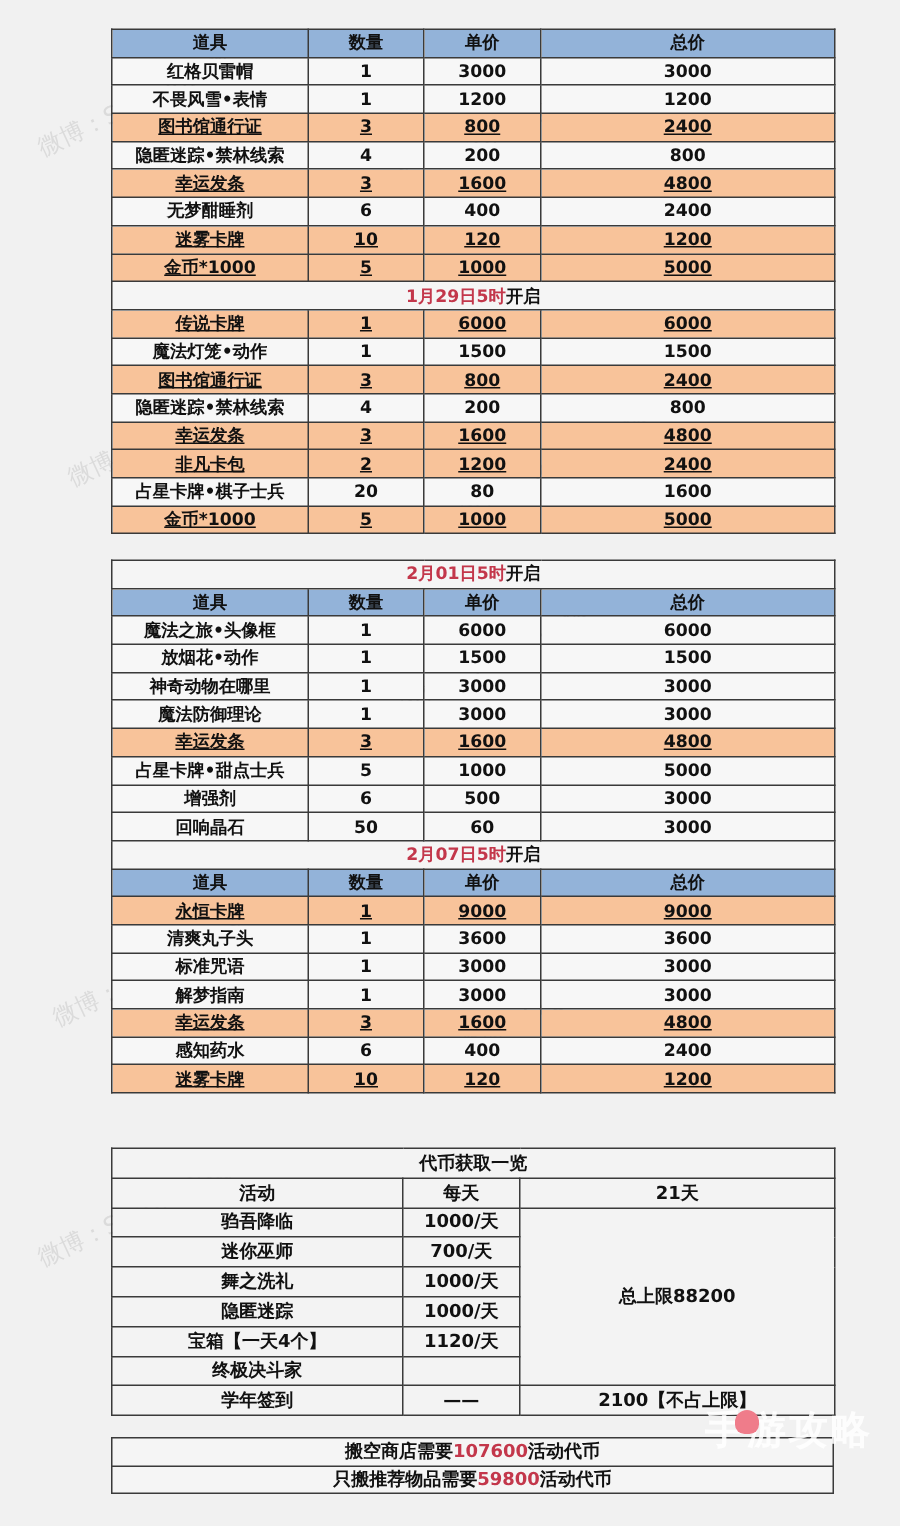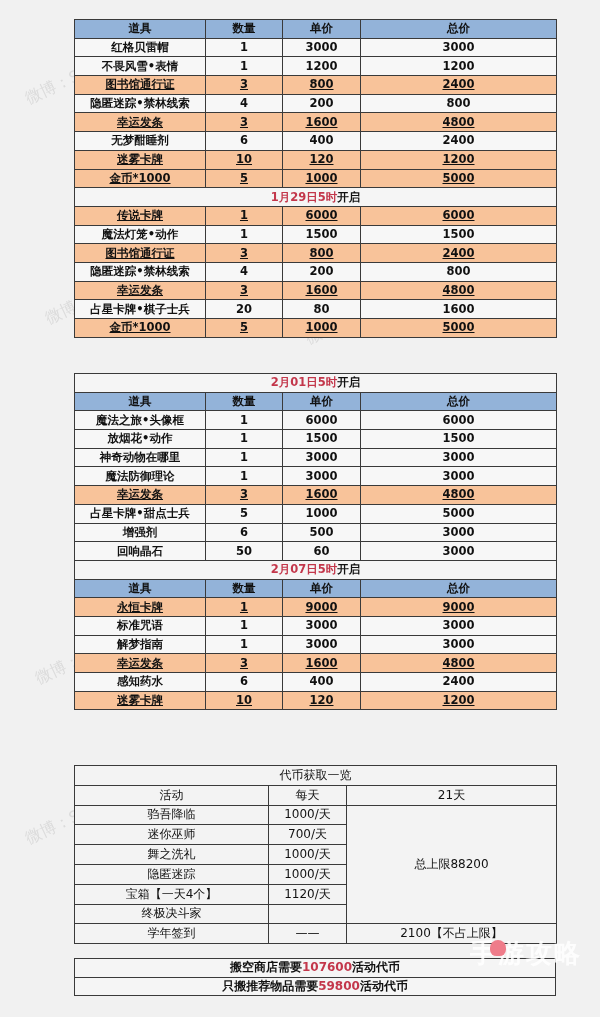--- a/index.html
+++ b/index.html
@@ -21,21 +21,21 @@
   .tbl col.c2 { width: 77px; }
   .tbl col.c3 { width: 78px; }
   .tbl col.c4 { width: 196px; }
   tr.hdr td { background: #93b3d9; }
   tr.orange td { background: #f8c39a; text-decoration: underline; }
   tr.white td { background: #f7f7f7; }
   tr.date td { background: #f5f5f5; }
   .red { color: #c3374b; margin-top: 20px; }
   #t1 { top: 19px; }
   #t2 { top: 373px; }
-  #token { top: 765px; font-weight: normal; font-size: 12px; }
+  #token { top: 765px; font-weight: bold; font-size: 12px; }
   #token td { background: #f3f3f3; height: 18.8px; }
   #token col.a { width: 194px; }
   #token col.b { width: 78px; }
   #token col.c { width: 210px; }
   #summary { top: 958px; font-size: 12px; padding-left: 35px; }
   #summary td { background: #f5f5f5; height: 17.5px; }
   .watermark {
     position: absolute; color: rgba(120,120,120,0.18); font-size: 16px;
     transform: rotate(-25deg); pointer-events: none; white-space: nowrap;
     font-family: "DejaVu Sans", sans-serif;
@@ -151,20 +151,26 @@
         <td>4</td>
         <td>200</td>
         <td>800</td>
       </tr>
       <tr class="orange">
         <td>幸运发条</td>
         <td>3</td>
         <td>1600</td>
         <td>4800</td>
       </tr>
+      <tr class="orange">
+        <td>非凡卡包</td>
+        <td>2</td>
+        <td>1200</td>
+        <td>2400</td>
+      </tr>
       <tr class="white">
         <td>占星卡牌•棋子士兵</td>
         <td>20</td>
         <td>80</td>
         <td>1600</td>
       </tr>
       <tr class="orange">
         <td>金币*1000</td>
         <td>5</td>
         <td>1000</td>
@@ -247,20 +253,26 @@
         <td>单价</td>
         <td>总价</td>
       </tr>
       <tr class="orange">
         <td>永恒卡牌</td>
         <td>1</td>
         <td>9000</td>
         <td>9000</td>
       </tr>
       <tr class="white">
+        <td>清爽丸子头</td>
+        <td>1</td>
+        <td>3600</td>
+        <td>3600</td>
+      </tr>
+      <tr class="white">
         <td>标准咒语</td>
         <td>1</td>
         <td>3000</td>
         <td>3000</td>
       </tr>
       <tr class="white">
         <td>解梦指南</td>
         <td>1</td>
         <td>3000</td>
         <td>3000</td>

